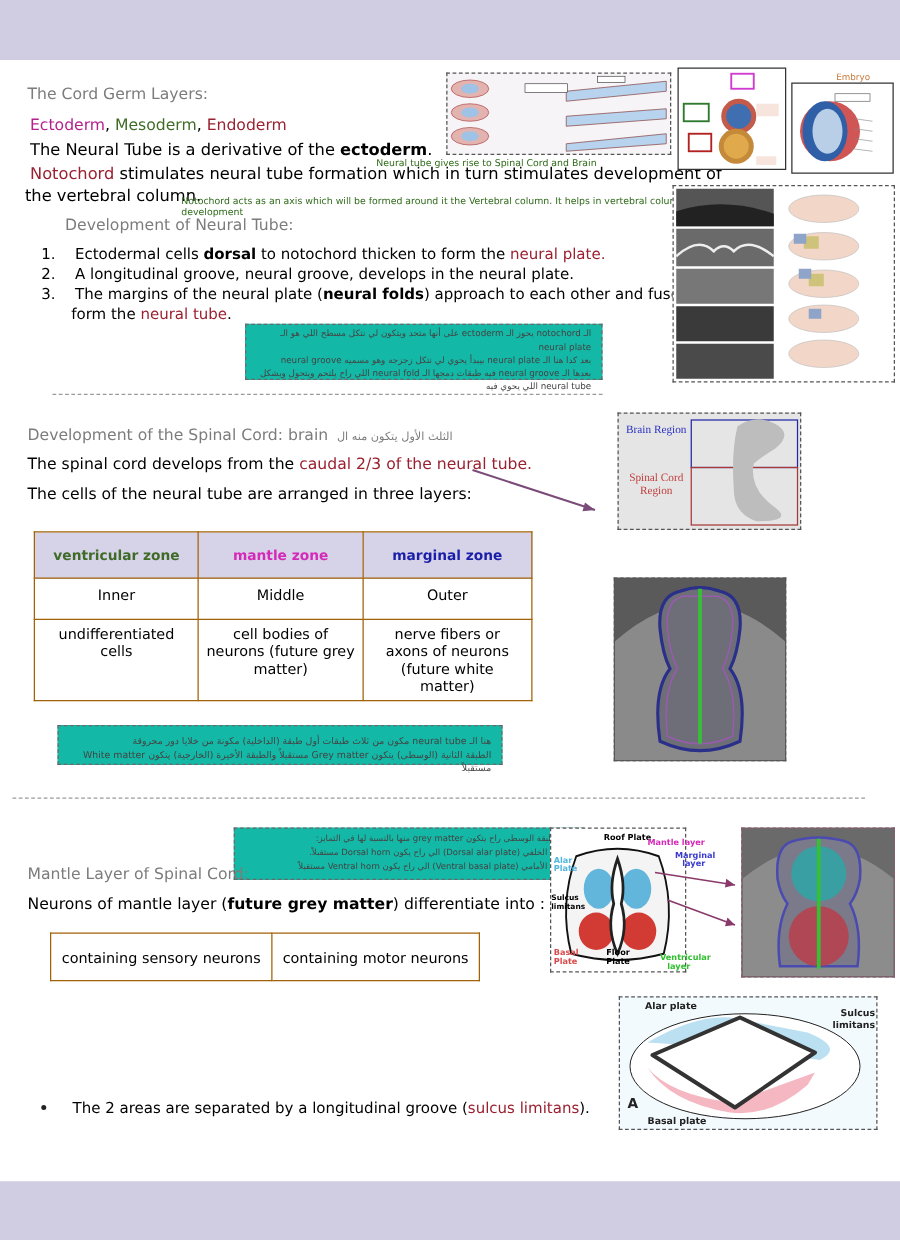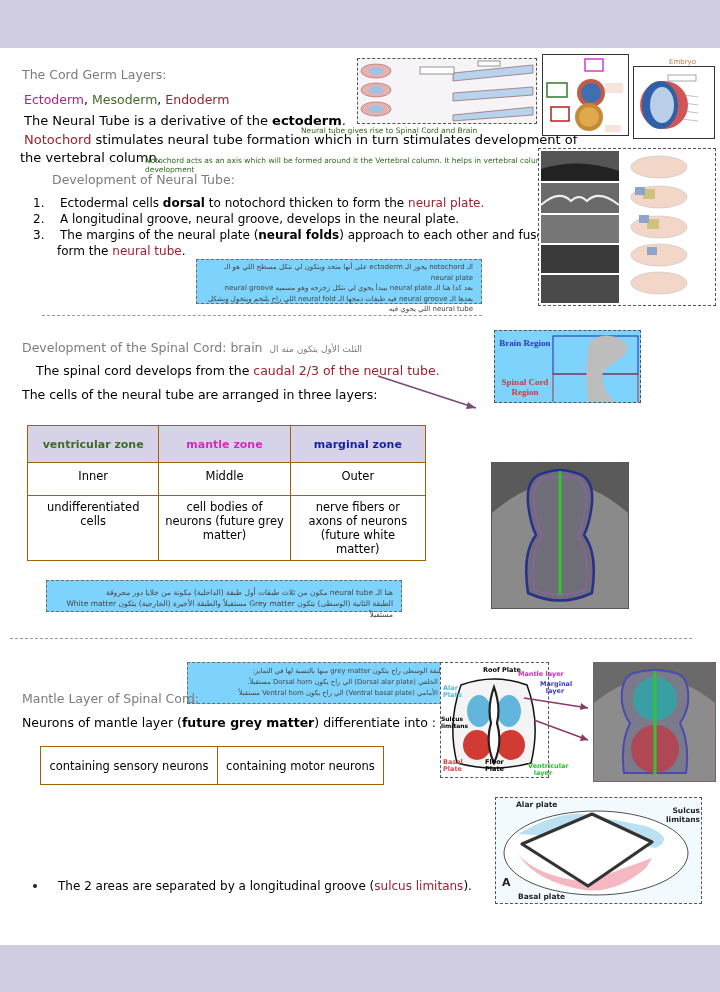--- a/index.html
+++ b/index.html
@@ -12,21 +12,21 @@
   .h-grey{color:#7c7c7c;font-size:12.5px;}
   .body{font-size:12.5px;}
   .red{color:#9b2030;}
   .magenta{color:#b5218c;}
   .green{color:#3f6b27;}
   .note-green{color:#2f6b1a;font-size:7.5px;}
   b{font-weight:bold;}
   .li{position:absolute;font-size:12px;}
   .li .num{position:absolute;left:0;}
   .li .txt{position:absolute;left:27px;white-space:nowrap;}
-  .dashbox{position:absolute;border:1px dashed #6a6a6a;background:#7dd3fc;
+  .dashbox{position:absolute;border:1px dashed #6a6a6a;background:#14b8a6;
            font-size:7.2px;color:#444;line-height:11px;padding:2px 8px;box-sizing:border-box;direction:rtl;text-align:right;}
   .sep{position:absolute;height:0;border-top:1px dashed #9a9a9a;}
   table{border-collapse:collapse;position:absolute;font-size:11.5px;}
   td,th{border:1px solid #a16207;text-align:center;vertical-align:top;padding:6px 4px;}
   th{background:#d6d2e8;font-weight:bold;font-size:11px;vertical-align:middle;}
   .img{position:absolute;box-sizing:border-box;overflow:hidden;}
   .img.dash{border:1px dashed #555;}
   .img.solid{border:1px solid #333;}
   .bullet{position:absolute;left:33px;top:884px;width:4px;height:4px;background:#222;border-radius:50%;}
 </style>
@@ -156,31 +156,31 @@
         <rect x="100" y="66" width="10" height="8"></rect>
         <rect x="108" y="98" width="10" height="8"></rect>
       </g>
   </svg>
 </div>
 
 <div class="abs h-grey" style="left:22px;top:340px;">
   <span>Development of the Spinal Cord: brain</span>
   <span style="font-size:9px;margin-left:3px;" dir="rtl">الثلث الأول يتكون منه ال</span>
 </div>
-<div class="abs body" style="left:36px;top:363px;">
+<div class="abs body" style="left:22px;top:363px;">
   <span>The spinal cord develops from the </span><span class="red">caudal 2/3 of the neural tube.</span>
 </div>
 <div class="abs body" style="left:22px;top:387px;">The cells of the neural tube are arranged in three layers:</div>
 
 <svg class="abs" style="left:376px;top:372px;" width="110" height="44">
   <line x1="2" y1="4" x2="100" y2="36" stroke="#7a4a78" stroke-width="1.6"></line>
   <polygon points="100,36 92,30 90,37" fill="#7a4a78"></polygon>
 </svg>
 
-<div class="img dash" style="left:494px;top:330px;width:147px;height:73px;background:#7dd3fc;font-weight:bold;">
+<div class="img dash" style="left:494px;top:330px;width:147px;height:94px;background:#e5e5e5;">
   <svg width="145" height="92" viewBox="0 0 145 92">
     <rect x="58" y="5" width="85" height="38" fill="none" stroke="#2328a8" stroke-width="1"></rect>
     <rect x="58" y="43" width="85" height="46" fill="none" stroke="#a83838" stroke-width="1"></rect>
     <path d="M95 10 Q110 0 125 8 Q140 16 125 28 Q115 34 108 40 Q104 60 125 75 Q140 86 110 86 Q92 80 92 60 Q90 30 95 10 Z" fill="#bdbdbd"></path>
   </svg>
   <div class="abs" style="left:4px;top:8px;width:52px;color:#2d33c4;font-family:'Liberation Serif',serif;font-size:9px;text-align:center;white-space:normal;line-height:9px;">Brain Region</div>
   <div class="abs" style="left:4px;top:46px;width:52px;color:#c24040;font-family:'Liberation Serif',serif;font-size:9px;text-align:center;white-space:normal;line-height:10px;">Spinal Cord Region</div>
 </div>
 
 <div class="img dash" style="left:491px;top:462px;width:138px;height:147px;background:#5a5a5a;">

